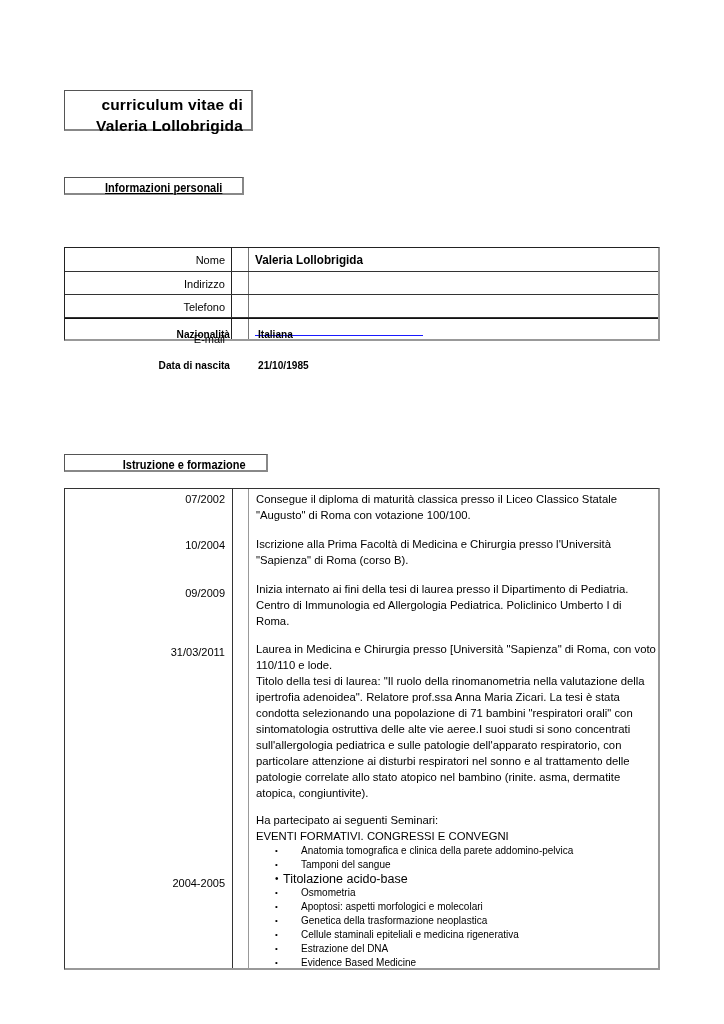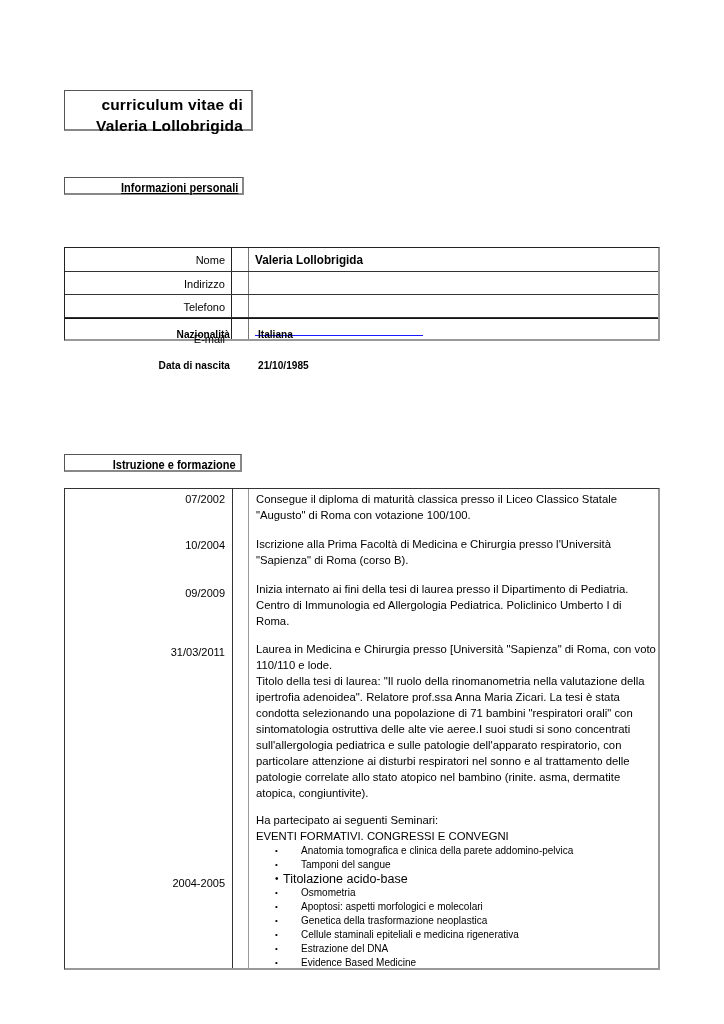--- a/index.html
+++ b/index.html
@@ -27,21 +27,21 @@
       letter-spacing: 0.2px;
     }
 
     
     .section-box {
       height: 18px;
       border: 1px solid #555;
       border-right: 2px solid #888;
       border-bottom: 2px solid #888;
       text-align: right;
-      padding-right: 4px;
+      padding-right: 20px;
     }
     .section-box span {
       font-size: 12.5px; font-weight: bold; line-height: 15px;
       font-family: "Liberation Sans Narrow", "Liberation Sans", sans-serif;
       transform: scaleX(0.88); transform-origin: right center;
       display: inline-block;
     }
     .section-box.underlined span { text-decoration: underline; }
 
     
@@ -145,21 +145,21 @@
     <div class="info-label" style="padding-top:14px;">E-mail</div>
     <div class="email-link"></div>
   </div>
 </div>
 
 <div class="abs extra-label" style="left:110px; top:328px;">Nazionalità</div>
 <div class="abs extra-value" style="left:258px; top:328px;">Italiana</div>
 <div class="abs extra-label" style="left:110px; top:359px;">Data di nascita</div>
 <div class="abs extra-value" style="left:258px; top:359px;">21/10/1985</div>
 
-<div class="abs section-box" style="left:64px; top:454px; width:178px;">
+<div class="abs section-box" style="left:64px; top:454px; width:204px;">
   <span>Istruzione e formazione</span>
 </div>
 
 <div class="abs edu-table">
   <div class="edu-col-a"></div>
   <div class="edu-col-b"></div>
 
   <div class="edu-date" style="top:4px;">07/2002</div>
   <div class="edu-text" style="top:2px;">Consegue il diploma di maturità classica presso il Liceo Classico Statale "Augusto" di Roma con votazione 100/100.</div>
 

